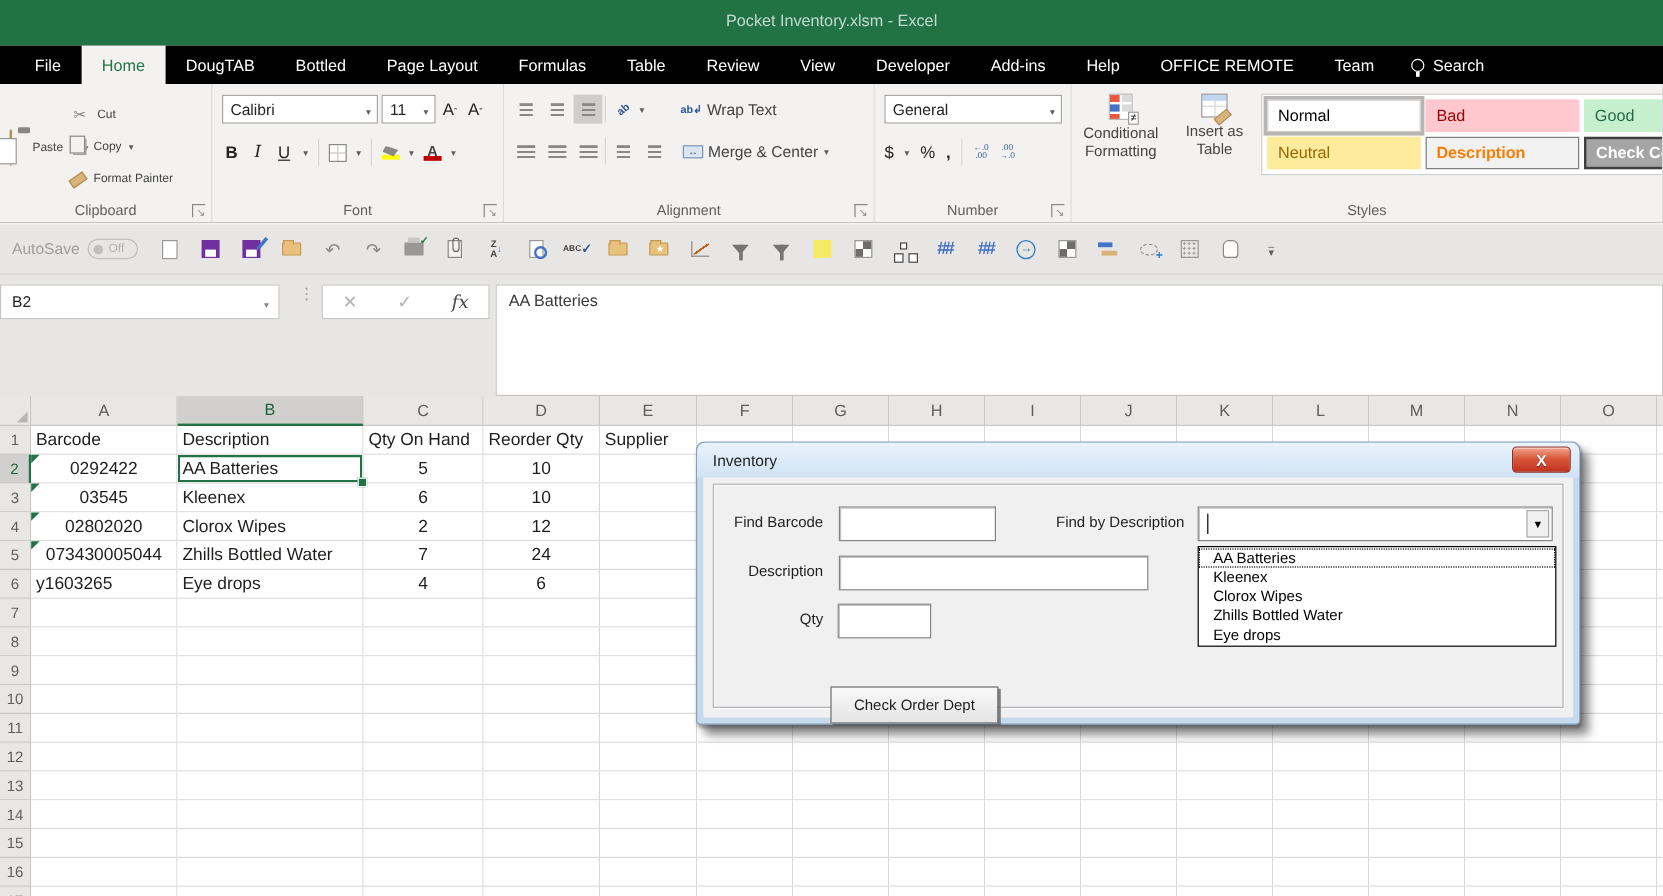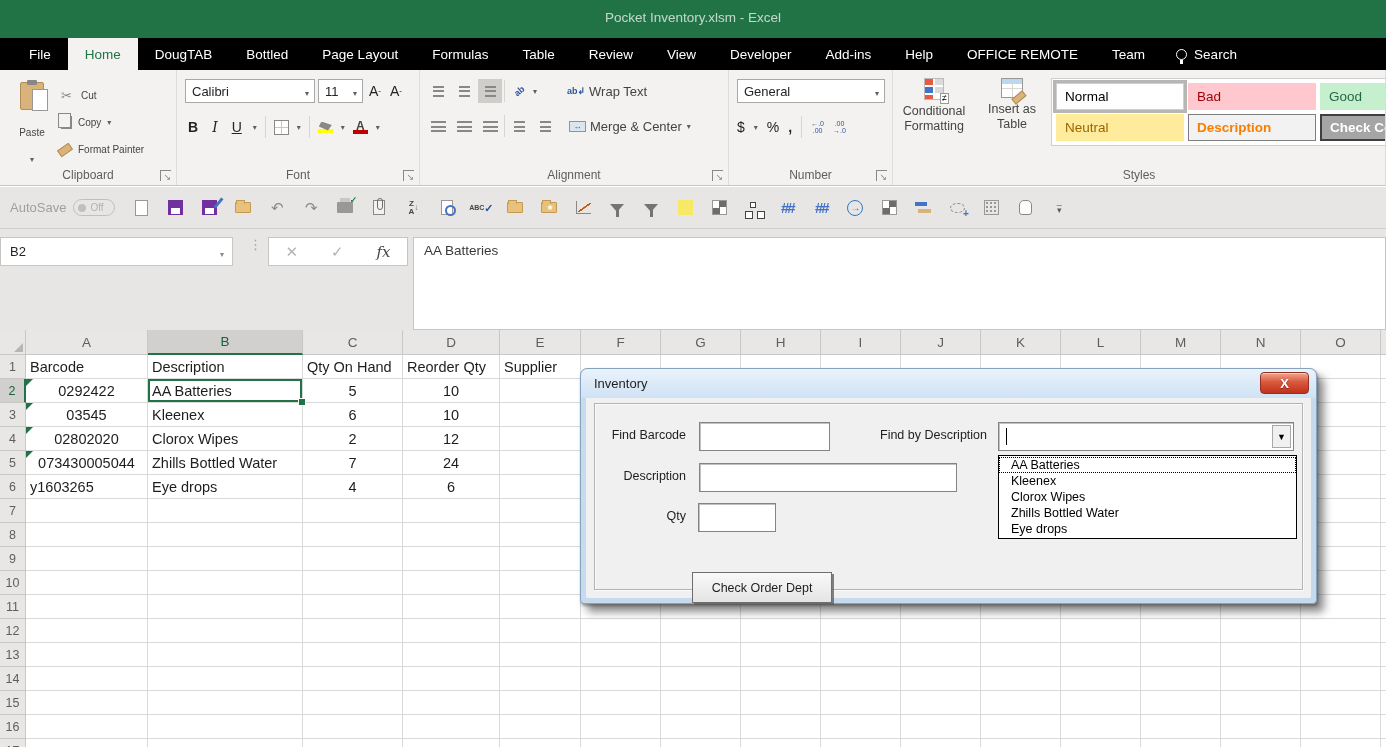--- a/index.html
+++ b/index.html
@@ -26,21 +26,21 @@
     font-size:12px; color:#605e5c; }
   .launcher { position:absolute; bottom:4px; right:5px; font-size:9px; color:#8a8886;
     width:11px; height:11px; border-top:1px solid #8a8886; border-left:1px solid #8a8886;
     display:flex; align-items:flex-end; justify-content:flex-end; line-height:7px; }
   .rlabel { font-size:10px; color:#444; }
   .caret { font-size:8px; color:#605e5c; }
 
   
   .g-clipboard { width:177px; }
   .paste-btn { position:absolute; left:8px; top:8px; width:48px; height:86px; display:flex;
-    flex-direction:column; align-items:center; gap:17px; padding-top:4px; }
+    flex-direction:row; align-items:center; gap:17px; padding-top:4px; }
   .ic-clipboard { width:24px; height:30px; background:#d9b37c; border:1px solid #b28d54; border-radius:2px; position:relative;}
   .ic-clipboard::before { content:""; position:absolute; left:6px; top:-3px; width:10px; height:5px; background:#8a8886; border-radius:1px;}
   .ic-clipboard::after { content:""; position:absolute; right:-5px; top:6px; width:14px; height:20px; background:#fff; border:1px solid #9a9896;}
   .clip-stack { position:absolute; left:58px; top:12px; }
   .clip-item { display:flex; align-items:center; gap:6px; height:27px; }
   .gi { width:17px; text-align:center; font-size:13px; color:#8a8886; flex:none;}
   .ic-copy { width:11px; height:13px; background:#fff; border:1px solid #8a8886; position:relative; margin-left:3px;}
   .ic-copy::before { content:""; position:absolute; left:-4px; top:-4px; width:11px; height:13px; background:#f3f2f1; border:1px solid #8a8886;}
   .ic-brush { width:14px; height:8px; background:#d9b37c; border:1px solid #b28d54; transform:rotate(-35deg); }
 

